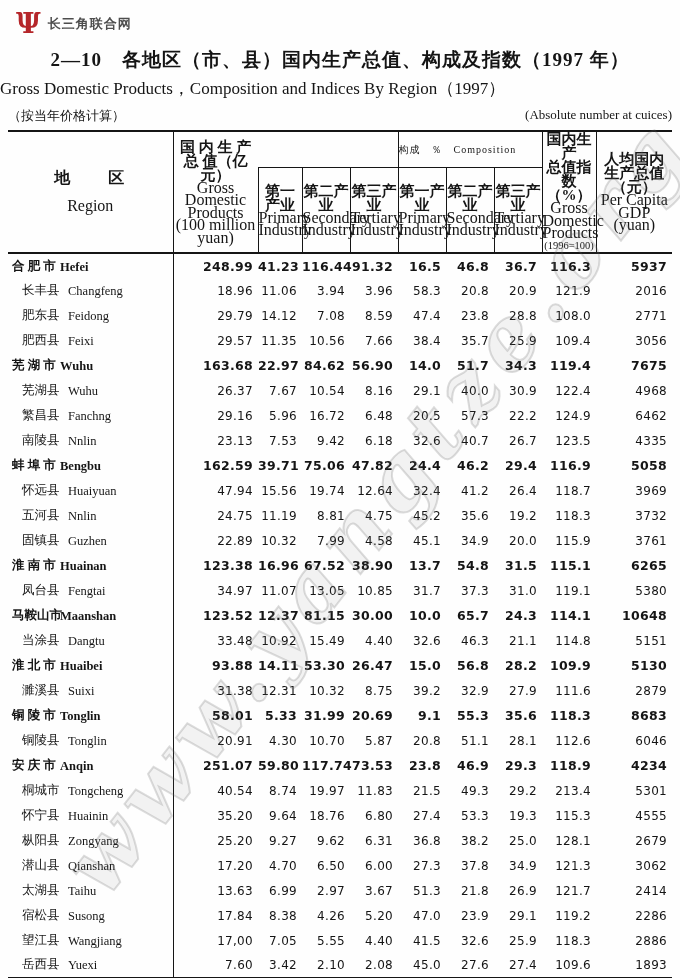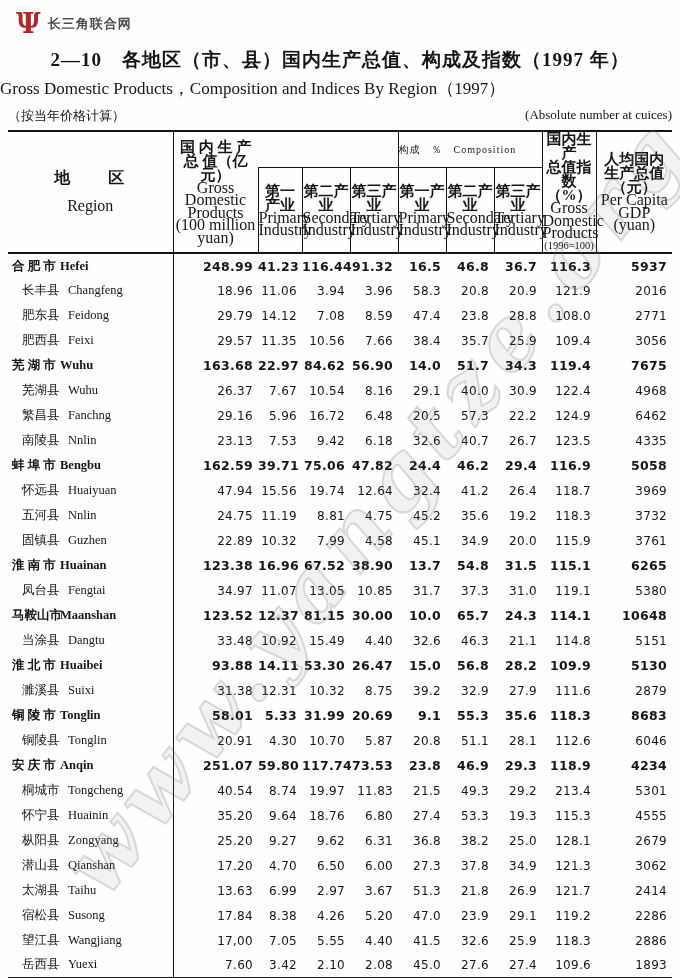--- a/index.html
+++ b/index.html
@@ -31,21 +31,21 @@
   .b-b{border-bottom:1px solid #151515;}
   .hd-cn{font-size:15px;font-weight:bold;line-height:14px;text-align:center;}
   .hd-en{font-size:16px;line-height:12.5px;text-align:center;font-family:"Liberation Serif",serif;}
   .hd-sm{font-size:10.5px;}
   .region-h .hd-cn{font-size:16px;letter-spacing:2px;margin-bottom:15px;}
   .comp-h{font-size:10px;text-align:left;letter-spacing:1px;margin-top:36px;}
   
   tbody tr{height:25px;}
   td{padding:0;}
   td.region{border-right:1px solid #151515;}
-  .region-wrap{display:flex;align-items:center;}
+  .region-wrap{display:flex;align-items:flex-end;}
   .cn{box-sizing:border-box;font-size:12.5px;white-space:nowrap;}
   tr.city .cn{width:46px;padding-left:4px;font-weight:bold;}
   tr.county .cn{width:54px;padding-left:14px;}
   .en{margin-left:6px;font-size:12.5px;}
   tr.city .en{font-weight:bold;}
   td.num{text-align:right;padding-right:5px;font-family:"DejaVu Sans",sans-serif;
     font-size:12px;letter-spacing:0.3px;}
   tr.city td.num{font-weight:bold;font-size:12.5px;}
   
   .watermark{position:absolute;left:-110px;top:452px;width:980px;height:110px;

